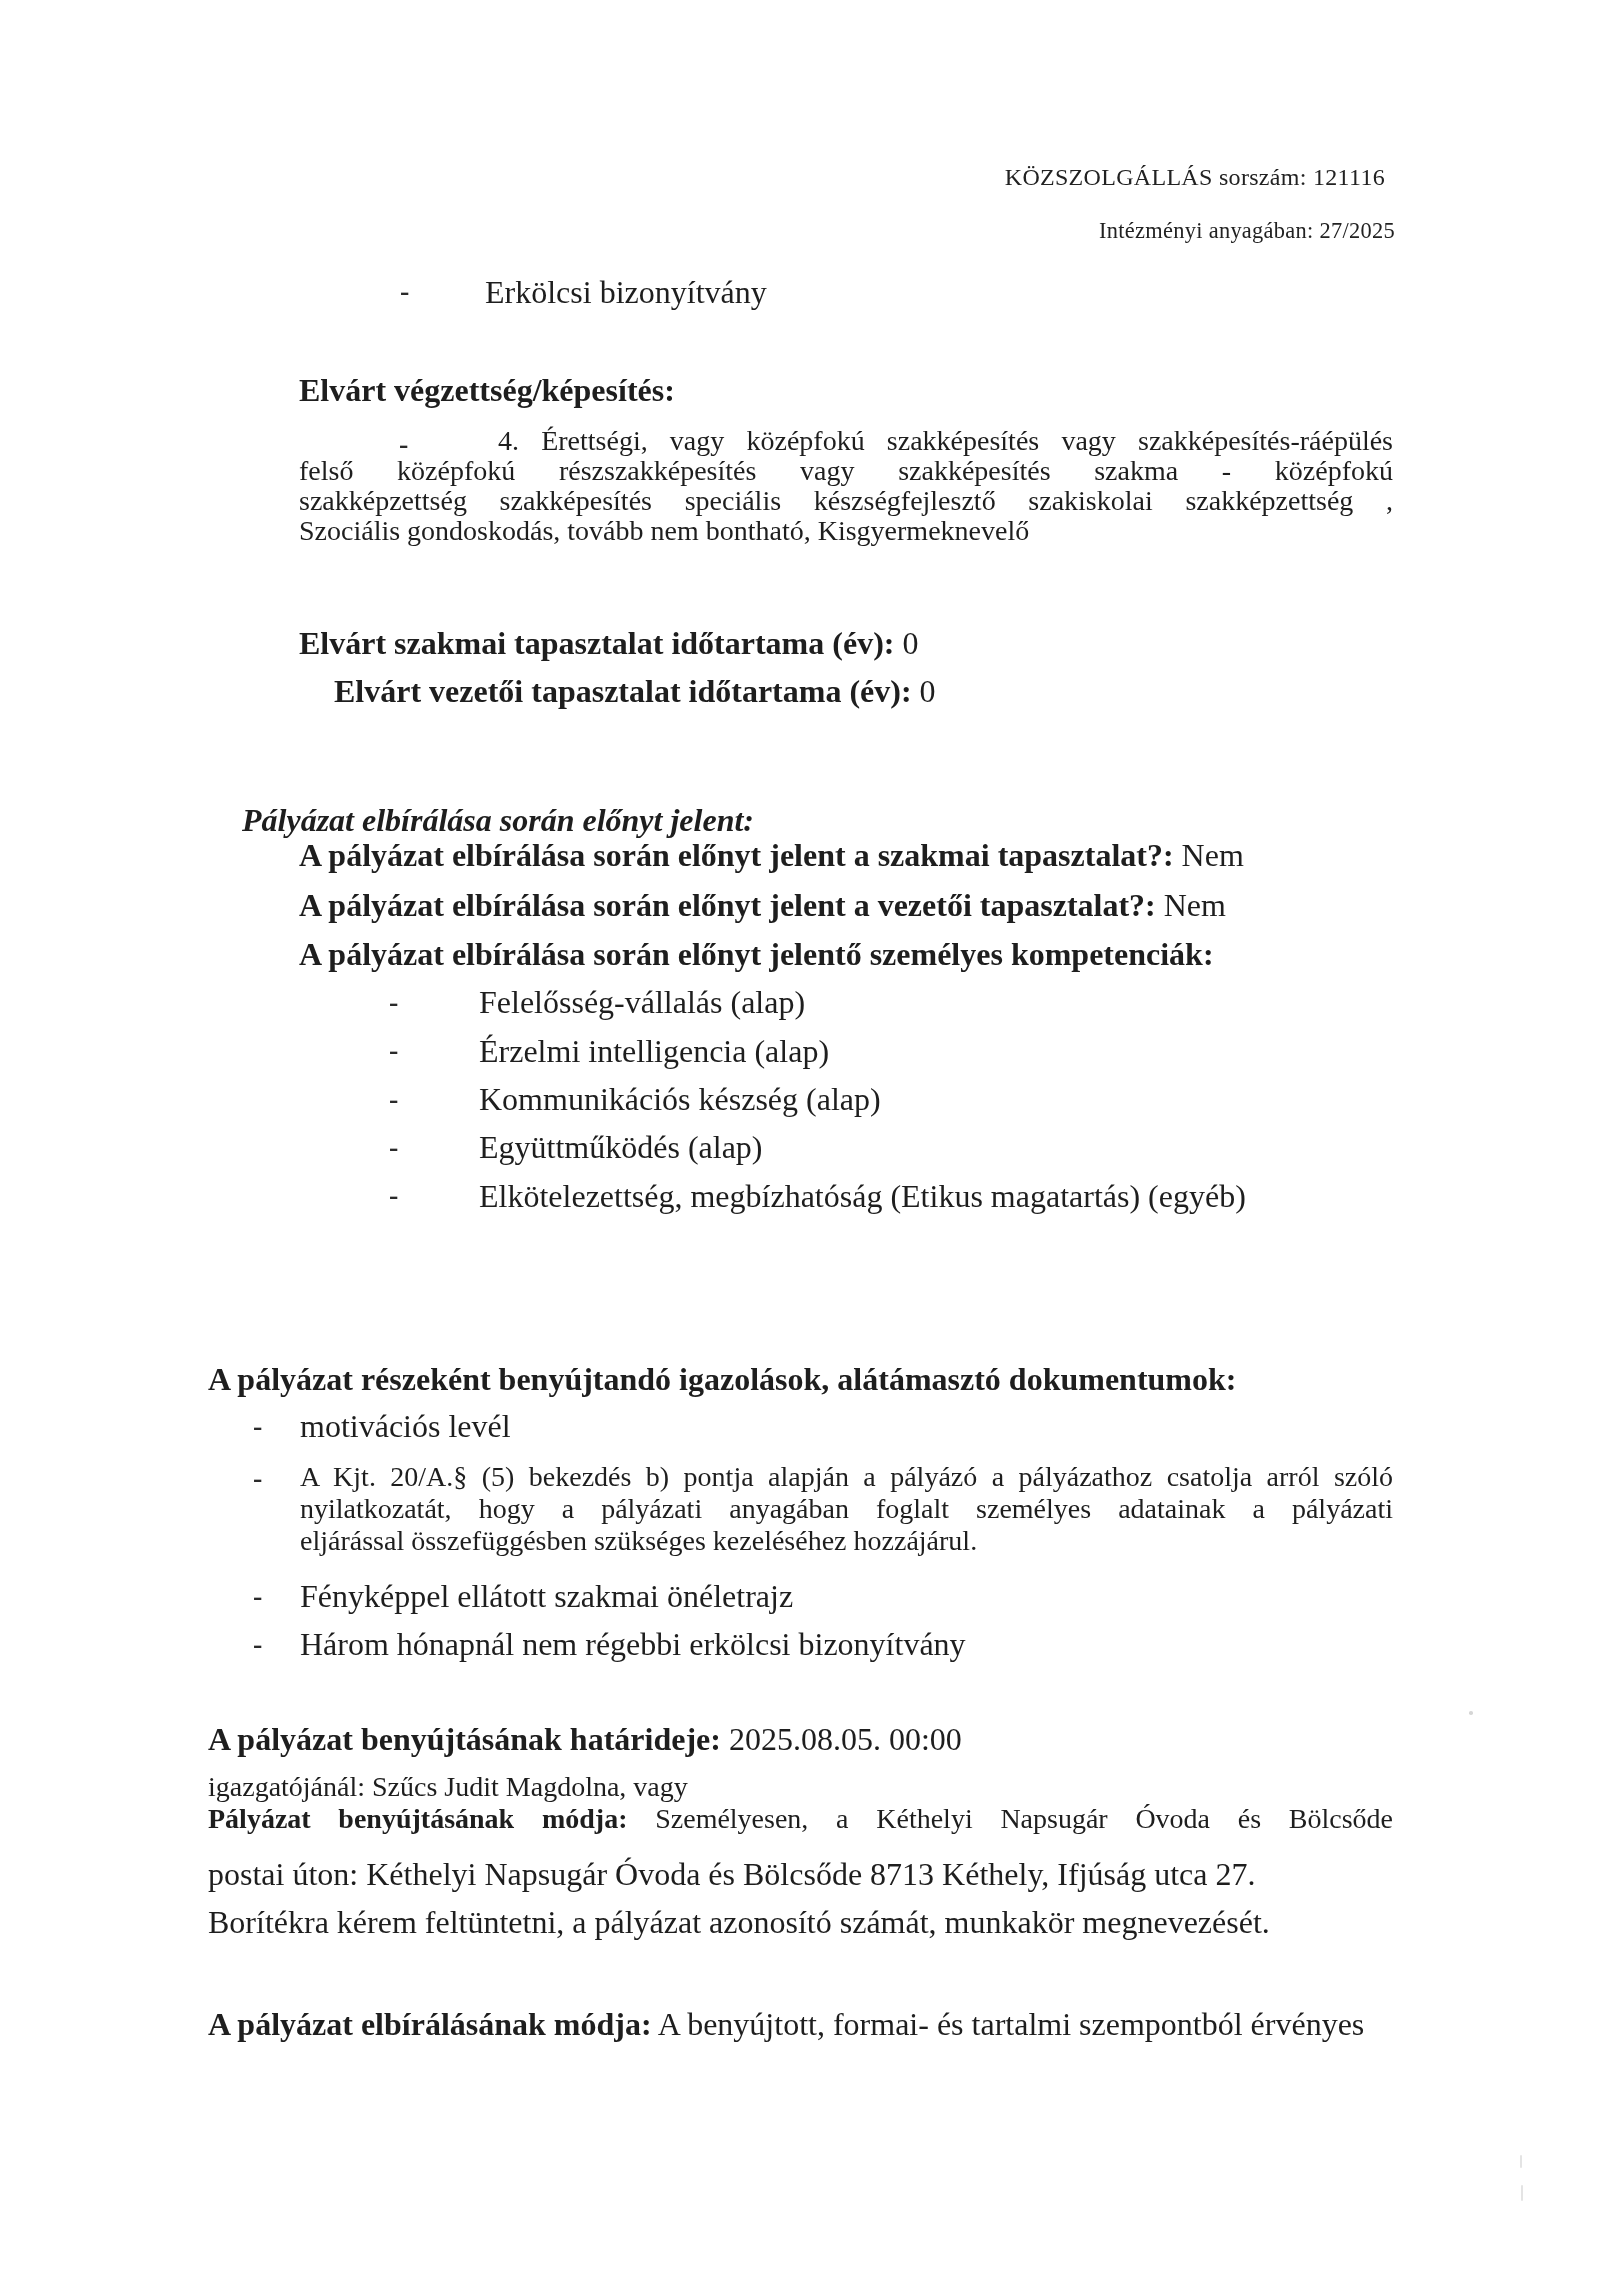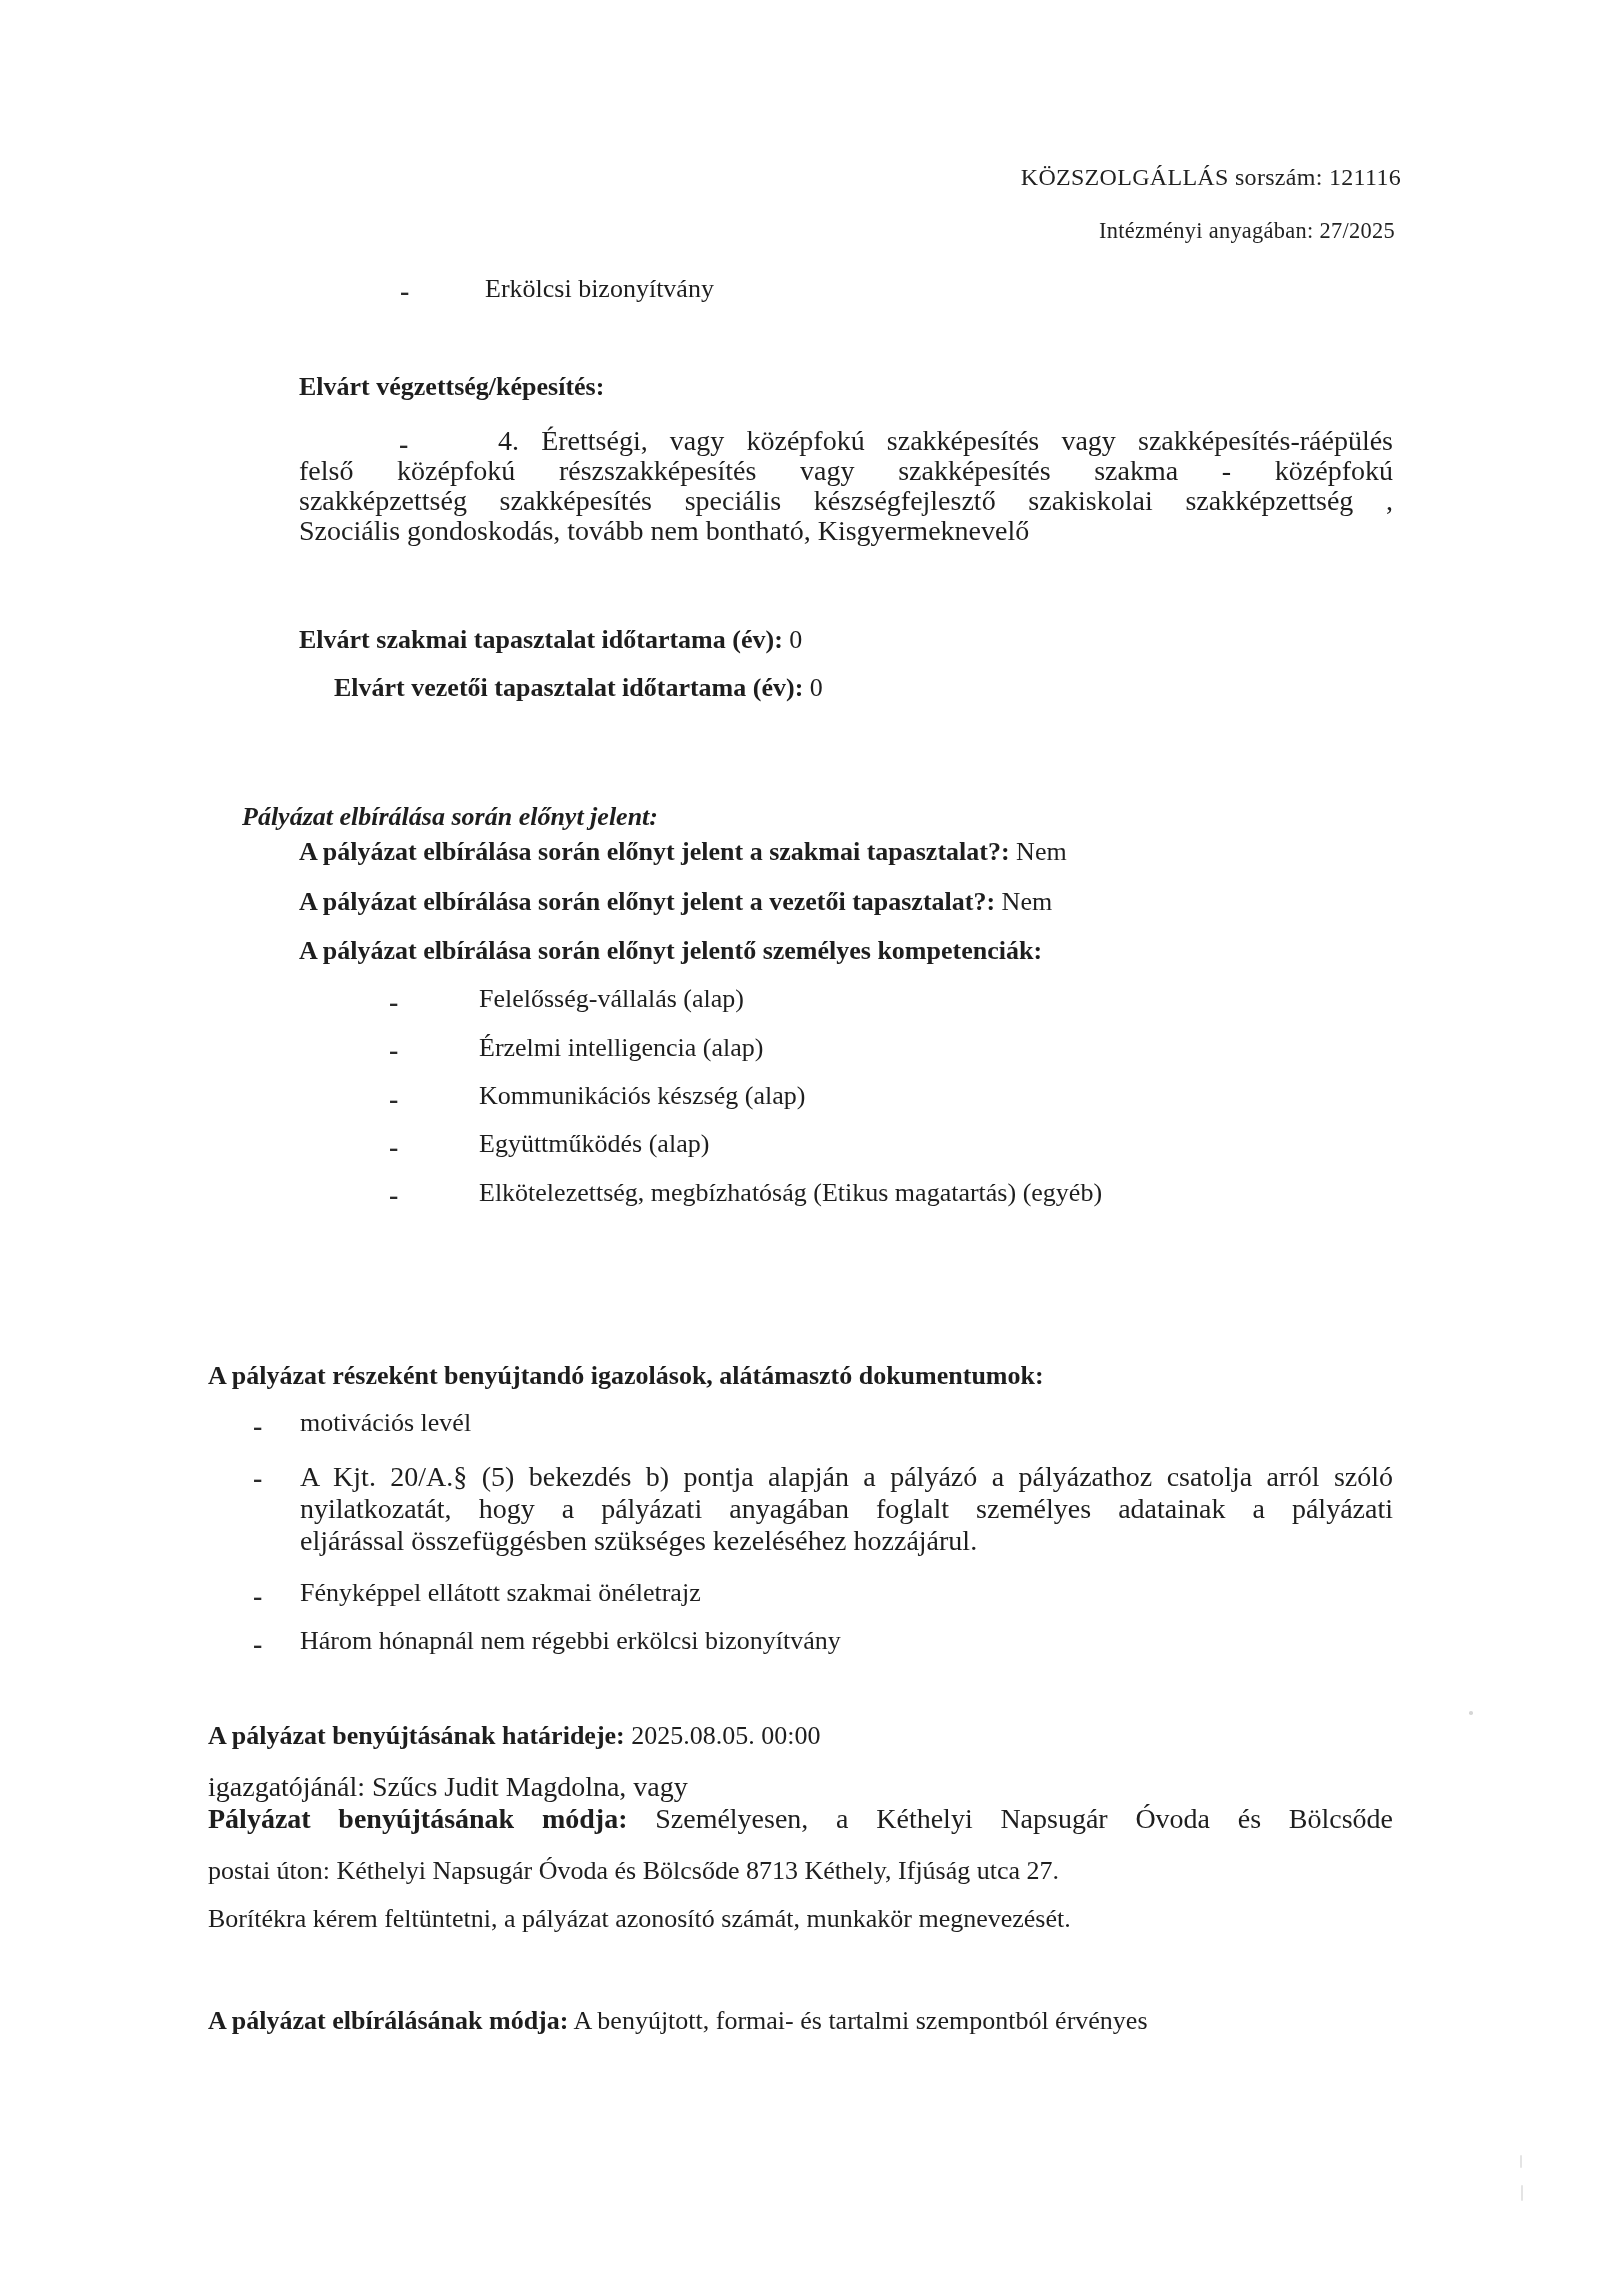--- a/index.html
+++ b/index.html
@@ -21,21 +21,21 @@
       width: 1621px;
       height: 2293px;
       background: #ffffff;
     }
     .abs { position: absolute; white-space: nowrap; }
     .hdr {
       font-size: 24px;
       letter-spacing: 0.3px;
       color: #222;
     }
-    .txt { font-size: 26px; color: #1e1e1e; }
+    .txt { font-size: 32px; color: #1e1e1e; }
     .b { font-weight: bold; }
     .i { font-style: italic; }
     .dash {
       position: absolute;
       font-size: 28px;
       font-weight: bold;
       color: #2a2a2a;
     }
     .justify {
       position: absolute;
@@ -58,21 +58,21 @@
       position: absolute;
       background: #d6d6d6;
       border-radius: 1.8px;
     }
   </style>
 </head>
 <body>
 
 <div class="page">
 
-  <div class="abs hdr" style="right: 220px; top: 164px;">
+  <div class="abs hdr" style="right: 236px; top: 164px;">
     <span>KÖZSZOLGÁLLÁS sorszám:</span>
     <span>121116</span>
   </div>
   <div class="abs hdr" style="right: 226px; top: 218px; font-size: 22.4px;">
     <span>Intézményi anyagában:</span>
     <span>27/2025</span>
   </div>
 
   <div class="dash" style="left: 400px; top: 275px;">-</div>
   <div class="abs txt" style="left: 485px; top: 274px;">Erkölcsi bizonyítvány</div>

